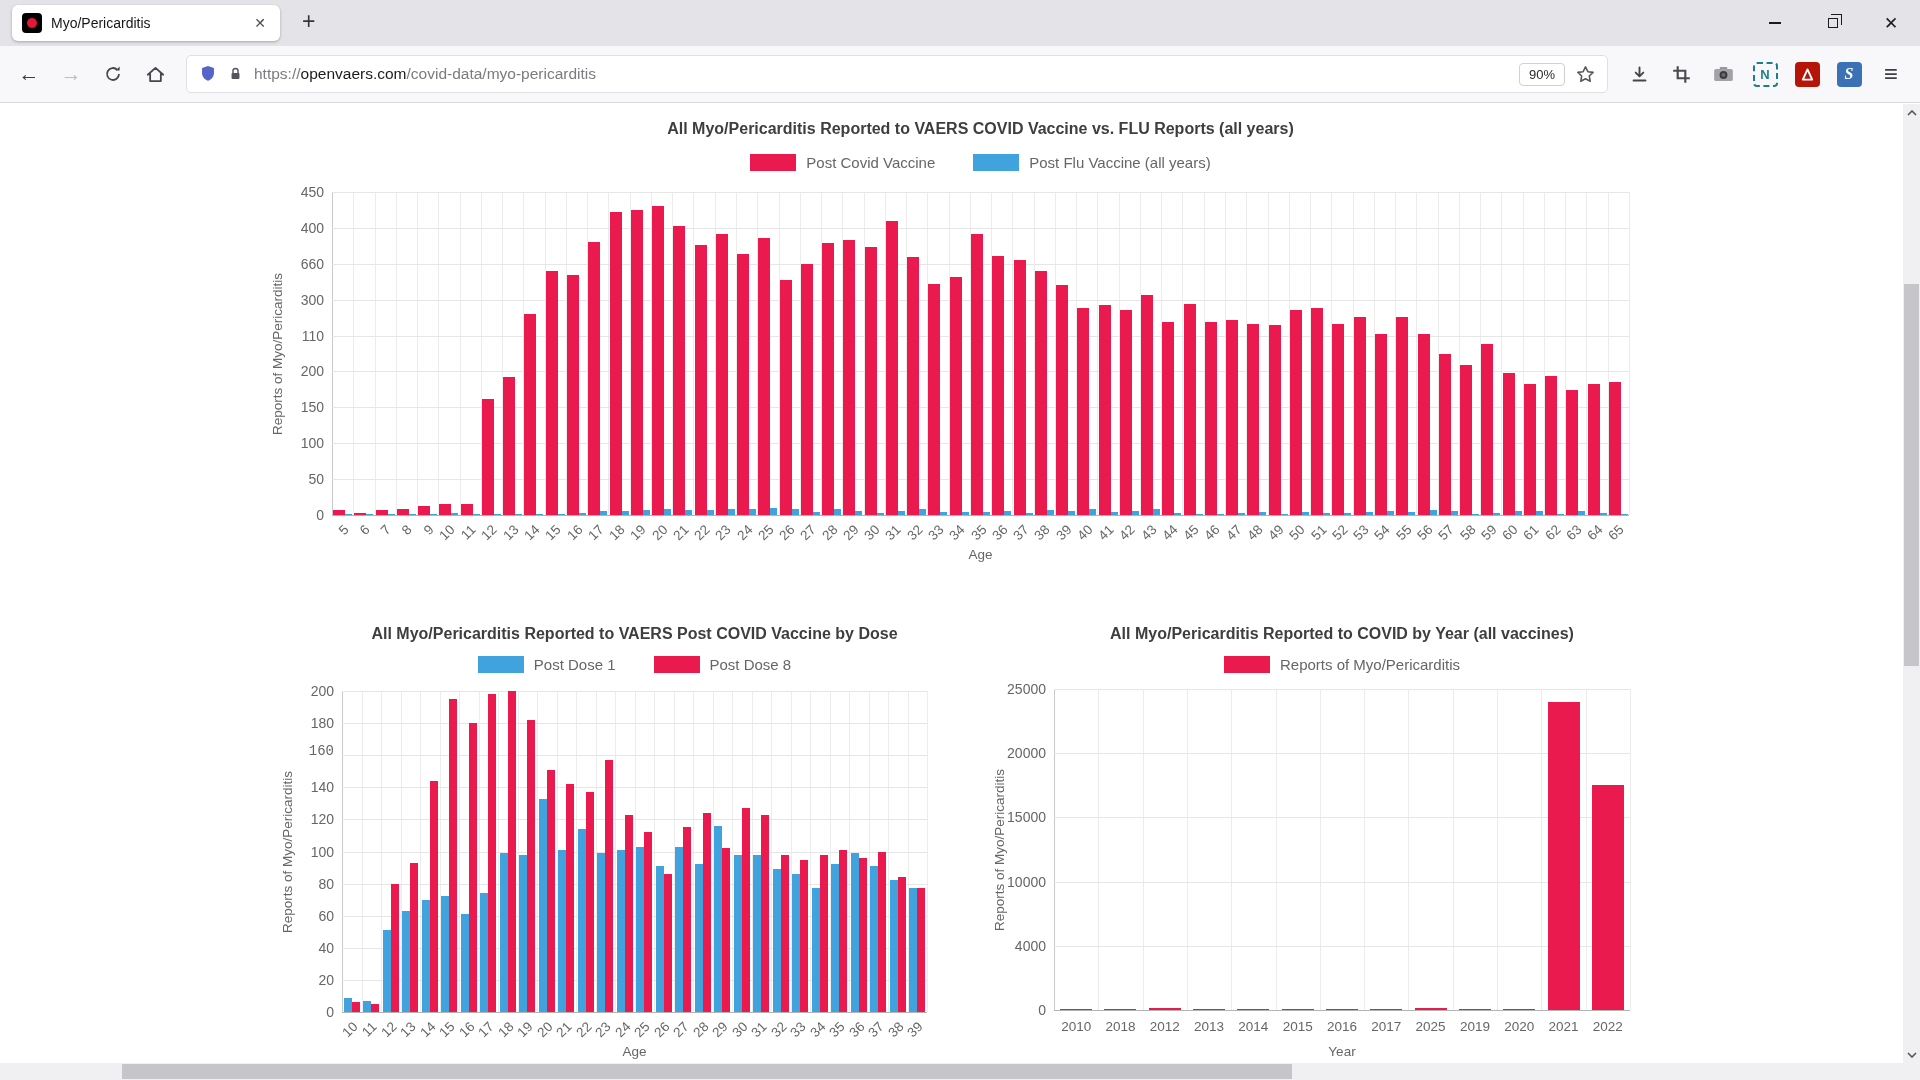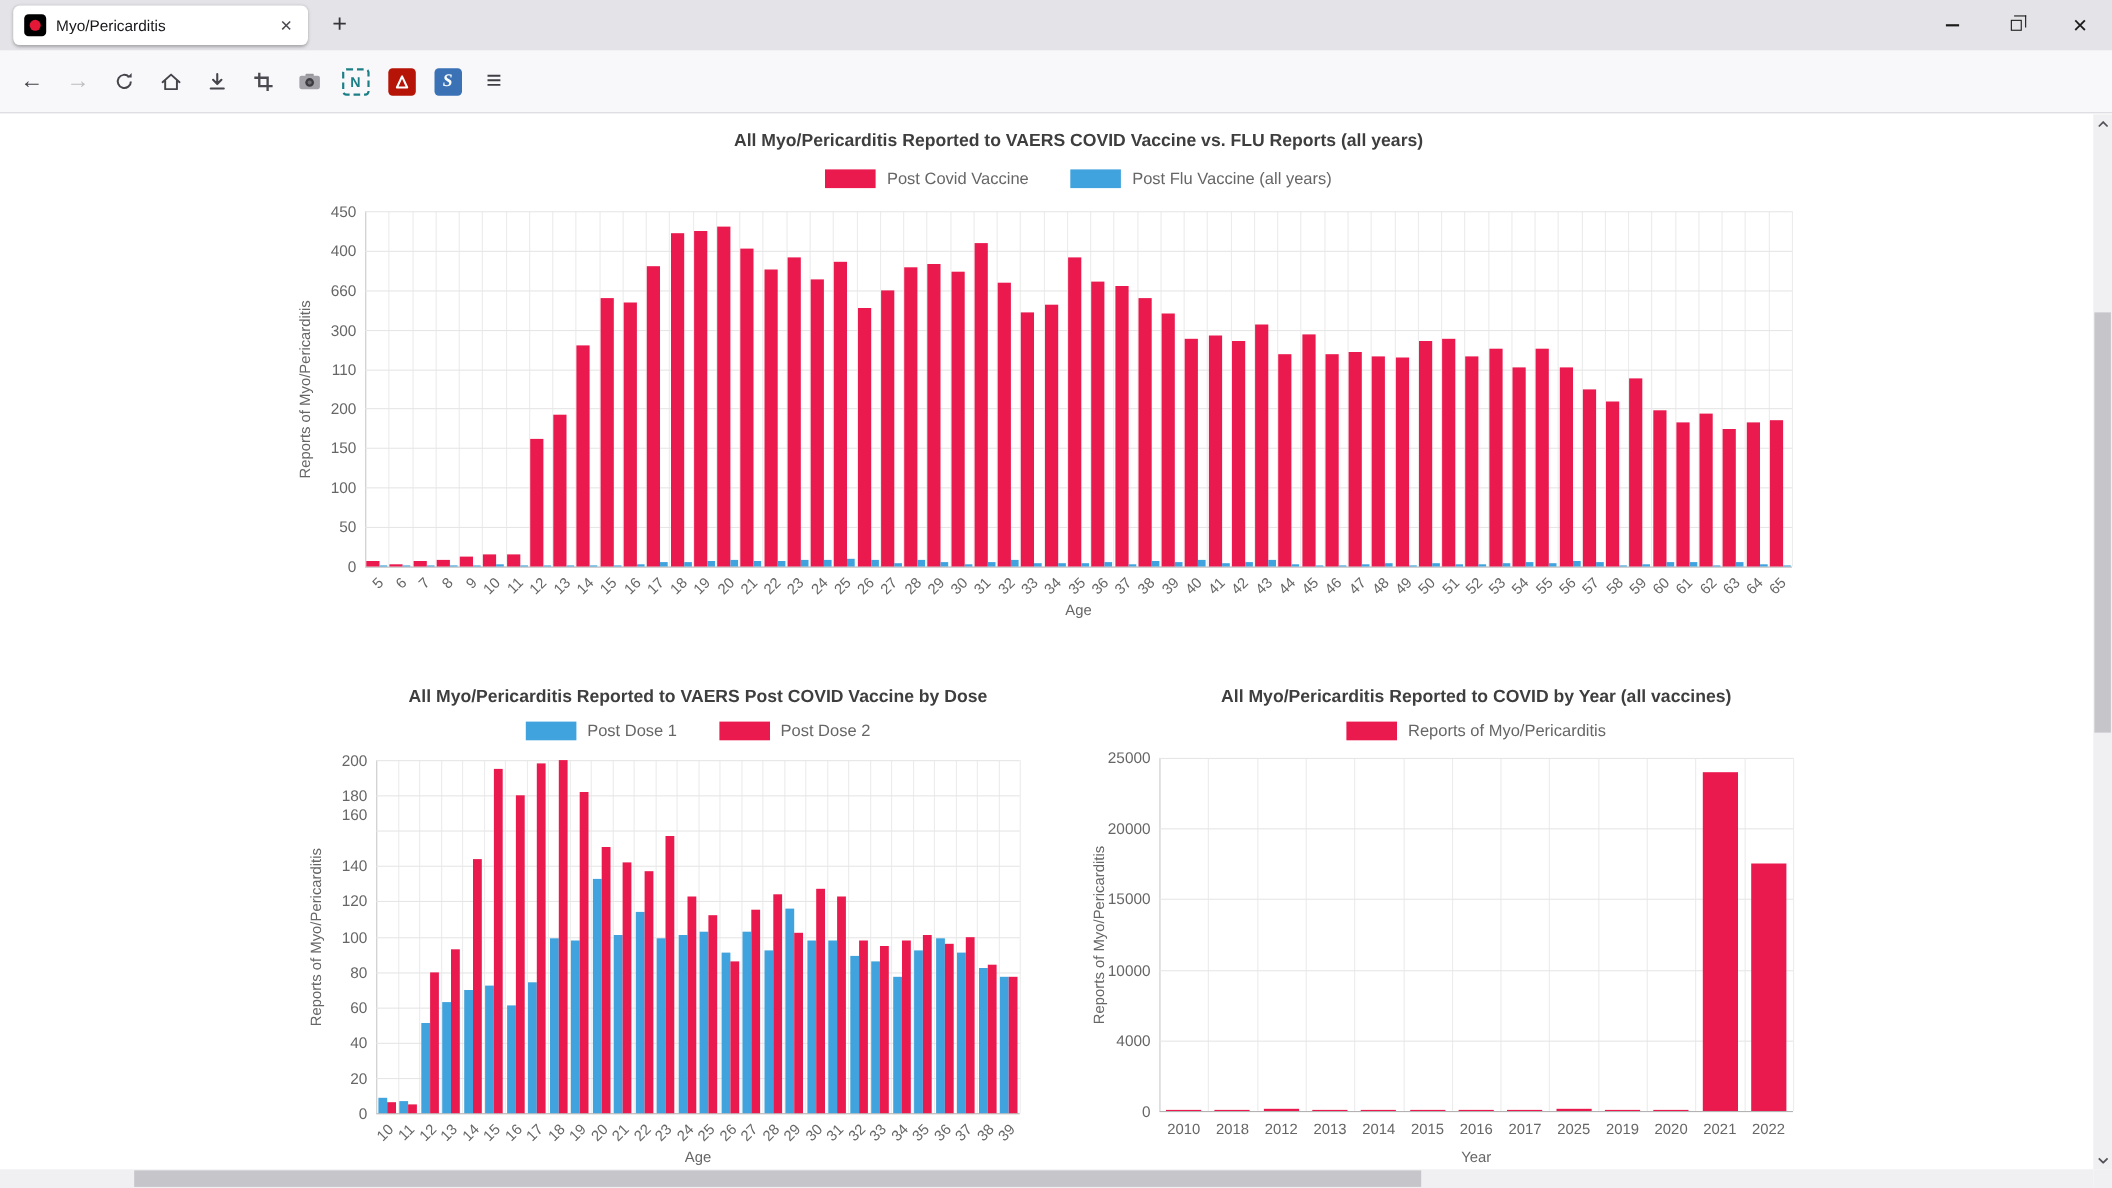--- a/index.html
+++ b/index.html
@@ -115,20 +115,34 @@
         <path d="M13.3 8a5.3 5.3 0 1 1-1.5-3.7" fill="none" stroke="#45454b" stroke-width="1.6"></path>
         <path d="M13.9 1.3v3.6h-3.6z" fill="#45454b"></path>
       </svg>
   </div>
   <div class="tool">
     <svg width="19" height="19" viewBox="0 0 16 16">
         <path d="M1.5 8.2 8 2.4l6.5 5.8M3.5 7.2V13.5h9V7.2" fill="none" stroke="#45454b" stroke-width="1.5" stroke-linecap="round" stroke-linejoin="round"></path>
       </svg>
   </div>
 
+  <div class="urlbar">
+    <svg width="18" height="18" viewBox="0 0 16 16">
+        <path d="M8 .8l5.3 1.9v4.1c0 3.5-2.2 5.8-5.3 7.2C4.9 12.6 2.7 10.3 2.7 6.8V2.7z" fill="#5564c8"></path>
+      </svg>
+    <svg width="15" height="16" viewBox="0 0 16 16">
+        <path d="M5.3 7V4.8a2.7 2.7 0 0 1 5.4 0V7" fill="none" stroke="#55555b" stroke-width="1.5"></path>
+        <rect x="3.8" y="6.8" width="8.4" height="6.4" rx="1" fill="#55555b"></rect>
+      </svg>
+    <span class="url"><span>https://</span><span class="domain">openvaers.com</span><span>/covid-data/myo-pericarditis</span></span>
+    <span class="zoom-chip">90%</span>
+    <svg width="19" height="19" viewBox="0 0 16 16">
+        <path d="M8 1.6l2 4 4.4.6-3.2 3.1.8 4.4L8 11.6l-4 2.1.8-4.4L1.6 6.2 6 5.6z" fill="none" stroke="#55555b" stroke-width="1.3" stroke-linejoin="round"></path>
+      </svg>
+  </div>
 
   <div class="tool">
     <svg width="19" height="19" viewBox="0 0 16 16">
         <path d="M8 2v7.2M4.8 6.4 8 9.6l3.2-3.2" fill="none" stroke="#45454b" stroke-width="1.6" stroke-linecap="round" stroke-linejoin="round"></path>
         <path d="M3 13h10" stroke="#45454b" stroke-width="1.6" stroke-linecap="round"></path>
       </svg>
   </div>
   <div class="tool">
     <svg width="19" height="19" viewBox="0 0 16 16">
         <path d="M4.8 1v10.2H15M1 4.8h10.2V15" fill="none" stroke="#4a4a50" stroke-width="1.8"></path>
@@ -567,21 +581,21 @@
     </div>
   <div id="chart1">
       <div class="chart-title" style="left: 282px; top: 521px; width: 705px;">All Myo/Pericarditis Reported to VAERS Post COVID Vaccine by Dose</div>
       <div class="legend" style="left: 342px; top: 552px; width: 585px;">
         <div class="legend-item">
           <div class="legend-swatch" style="background: rgb(65, 163, 221);"></div>
           <div class="legend-label">Post Dose 1</div>
         </div>
         <div class="legend-item">
           <div class="legend-swatch" style="background: rgb(234, 26, 78);"></div>
-          <div class="legend-label">Post Dose 2</div>
+          <div class="legend-label">Post Dose 8</div>
         </div>
       </div>
       <div class="axis-label ylabel" style="left: 189px; top: 738.5px; width: 200px; height: 18px;">Reports of Myo/Pericarditis</div>
       <div class="plot" style="left: 342px; top: 587px; width: 585px; height: 321px;">
         <div class="hline zero" style="top: 321px;"></div>
         <div class="ytick" style="left: -66px; top: 313px;">0</div>
         <div class="hline" style="top: 288.9px;"></div>
         <div class="ytick" style="left: -66px; top: 280.9px;">20</div>
         <div class="hline" style="top: 256.8px;"></div>
         <div class="ytick" style="left: -66px; top: 248.8px;">40</div>
@@ -589,21 +603,21 @@
         <div class="ytick" style="left: -66px; top: 216.7px;">60</div>
         <div class="hline" style="top: 192.6px;"></div>
         <div class="ytick" style="left: -66px; top: 184.6px;">80</div>
         <div class="hline" style="top: 160.5px;"></div>
         <div class="ytick" style="left: -66px; top: 152.5px;">100</div>
         <div class="hline" style="top: 128.4px;"></div>
         <div class="ytick" style="left: -66px; top: 120.4px;">120</div>
         <div class="hline" style="top: 96.3px;"></div>
         <div class="ytick" style="left: -66px; top: 88.3px;">140</div>
         <div class="hline" style="top: 64.2px;"></div>
-        <div class="ytick" style="left: -66px; top: 41px;">160</div>
+        <div class="ytick" style="left: -66px; top: 52px; font-family: Liberation Mono, monospace;">160</div>
         <div class="hline" style="top: 32.1px;"></div>
         <div class="ytick" style="left: -66px; top: 24.1px;">180</div>
         <div class="hline" style="top: 0px;"></div>
         <div class="ytick" style="left: -66px; top: -8px;">200</div>
         <div class="vline axis" style="left: 0px;"></div>
         <div class="vline" style="left: 19.5px;"></div>
         <div class="vline" style="left: 39px;"></div>
         <div class="vline" style="left: 58.5px;"></div>
         <div class="vline" style="left: 78px;"></div>
         <div class="vline" style="left: 97.5px;"></div>

